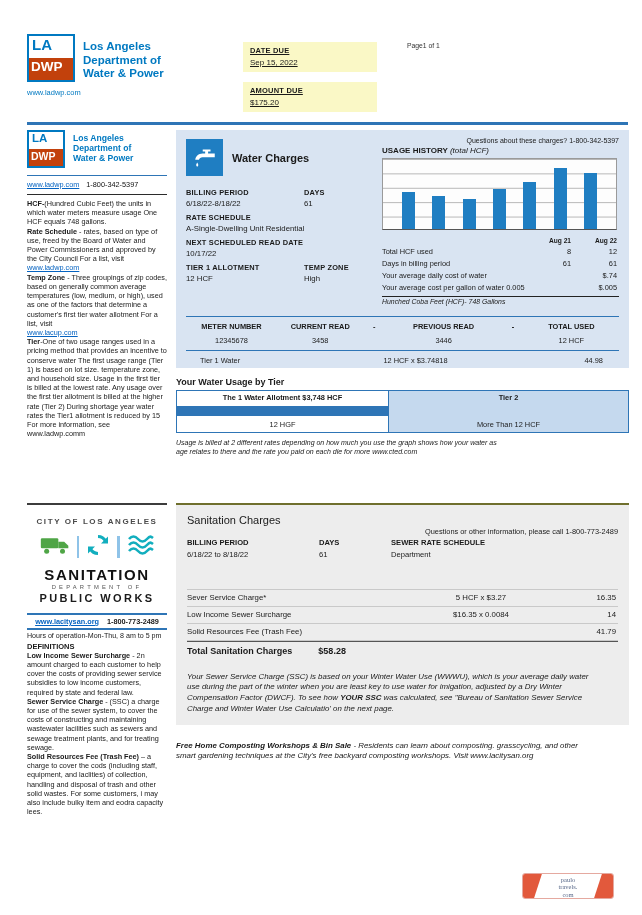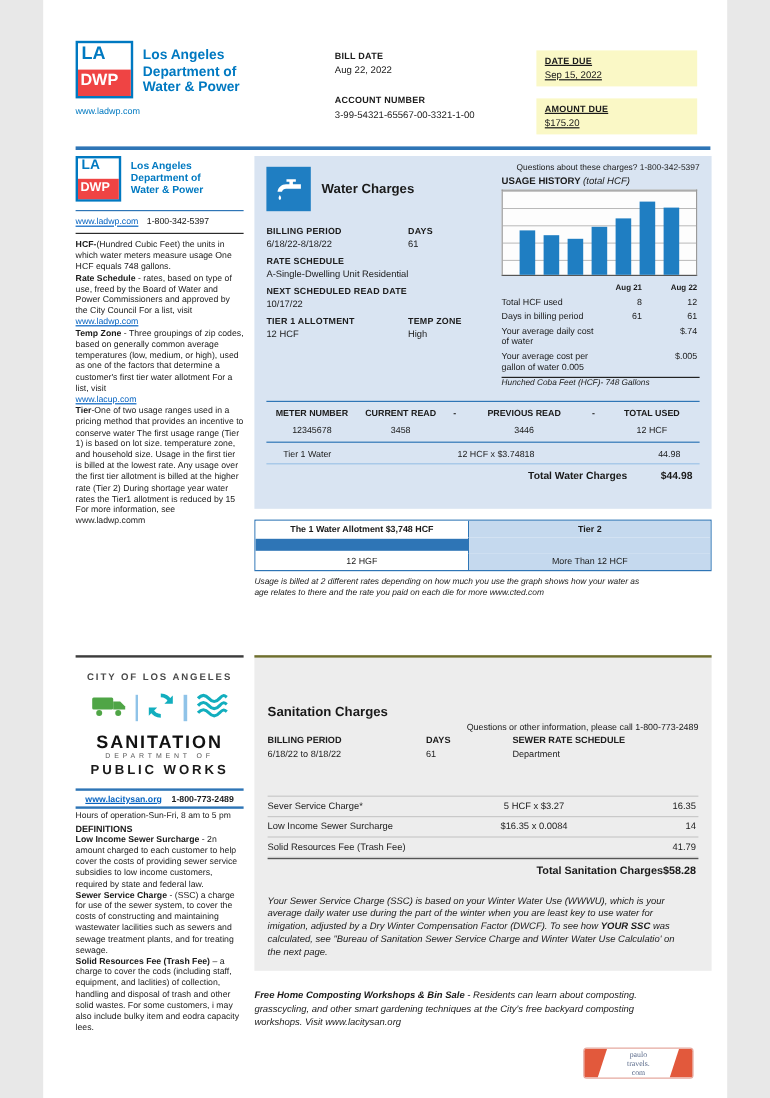--- a/index.html
+++ b/index.html
@@ -1,25 +1,25 @@
 <!DOCTYPE html>
 <html><head>
 <meta charset="utf-8">
 <style>
   * { margin:0; padding:0; box-sizing:border-box; }
   html,body { background:#e8e8e8; }
   body { font-family:"Liberation Sans", sans-serif; color:#1a1a1a; }
-  .page { position:relative; width:570px; height:915px; background:#fff; margin:0 auto; overflow:hidden; }
+  .page { position:relative; width:642px; height:915px; background:#fff; margin:0 auto; overflow:hidden; }
 
   
   .hdr { display:flex; padding:34px 14px 0 27px; }
   .brand-row { display:flex; gap:8px; }
   .dwp-logo { width:48px; height:48px; border:2.5px solid #0079C1; display:flex; flex-direction:column; flex:none; background:#fff; }
   .dwp-logo .t { flex:1; color:#0079C1; font-weight:bold; font-size:15px; line-height:1.2; padding-left:3px; }
-  .dwp-logo .b { flex:1; background:#ef4444; color:#fff; font-weight:bold; font-size:13.5px; line-height:1.4; padding-left:2px; }
+  .dwp-logo .b { flex:1; background:#c2410c; color:#fff; font-weight:bold; font-size:13.5px; line-height:1.4; padding-left:2px; }
   .brand-name { color:#0079C1; font-weight:bold; font-size:11.5px; line-height:1.18; padding-top:6px; }
   .brand-site { color:#0079C1; font-size:7.5px; margin-top:6px; }
   .brand { width:216px; flex:none; }
   .hdr-mid { width:168px; flex:none; padding-top:8px; }
   .lbl { font-weight:bold; font-size:7.5px; letter-spacing:.2px; }
   .val { font-size:8px; margin-top:3px; }
   .hdr-mid .field + .field { margin-top:16px; }
   .hdr-right { flex:1; display:flex; padding-top:8px; }
   .ystack { width:134px; flex:none; }
   .ybox { background:#FAF8C6; padding:4px 7px 5px;text-decoration:underline; }
@@ -38,21 +38,21 @@
   .rule-dark { border-top:1.8px solid #2b2b2b; margin:3px 0 4px; }
   .sb-links { display:flex; gap:7px; font-size:7.3px; padding:1px 0 2px; align-items:baseline; }
   a.link { color:#0563C1; text-decoration:underline; font-size:7.3px; }
   .sb-phone { font-size:7.3px; color:#111; }
   .defs { font-size:7.25px; line-height:1.27; }
   .defs b { font-size:7.25px; }
   .defs .dlink { display:block; }
 
   
   .wcol { flex:1; }
-  .wpanel { background:#D9E4F2; padding:7px 10px 16px; }
+  .wpanel { background:#D9E4F2; padding:7px 10px 0; }
   .wtop { display:flex; gap:8px; }
   .wleft { width:188px; flex:none; padding-top:2px; }
   .wright { flex:1; }
   .wtitle { display:flex; align-items:center; gap:9px; margin-bottom:12px; }
   .faucet-box { width:37px; height:37px; background:#1F7EC2; display:flex; align-items:center; justify-content:center; flex:none; }
   .wtitle .name { font-weight:bold; font-size:11px; }
   .fgrid { display:grid; grid-template-columns:118px 60px; }
   .wleft .lbl { font-size:7.4px; margin-bottom:2px; }
   .wleft .val { font-size:7.8px; margin:0 0 5px; }
   .questions { font-size:7px; text-align:right; margin-bottom:2px; }
@@ -103,31 +103,31 @@
   .org-sub2 { font-weight:bold; font-size:11px; letter-spacing:2.4px; text-align:center; }
   .san-links { border-top:2px solid #2E75B6; border-bottom:2px solid #2E75B6; margin-top:9px; padding:2px 0;
                display:flex; gap:8px; align-items:baseline; justify-content:center; }
   .san-links a { font-weight:bold; }
   .san-links .ph { font-weight:bold; font-size:7.3px; }
   .hours { font-size:7.1px; margin-top:2px; }
   .defs-title { font-weight:bold; font-size:7.5px; margin-top:2px; }
 
   .smain { flex:1; }
   .gpanel { background:#EDEDED; border-top:2.5px solid #6F6F2D; padding:9px 11px 10px; }
-  .san-title { font-weight:bold; font-size:11px;margin-top:31px; }
+  .san-title { font-weight:normal; font-size:11px; }
   .san-q { font-size:7.4px; text-align:right; margin-top:1px; }
   .san-lblrow, .san-valrow { display:grid; grid-template-columns:132px 72px 1fr; font-size:7.6px; }
   .san-lblrow { font-weight:bold; margin-top:2px; }
   .san-valrow { margin-top:3px; }
   .srows { margin-top:30px; font-size:7.8px; }
   .srow { display:grid; grid-template-columns:1fr 150px 62px; padding:3.5px 0; border-bottom:1px solid #c9c9c9; }
   .srow:first-child { border-top:1px solid #c9c9c9; }
   .srow .b { text-align:center; }
   .srow .c { text-align:right; padding-right:2px; }
-  .stotal { display:flex; justify-content:flex-end; font-weight:bold; font-size:9px; padding:4px 2px 2px 0; border-top:1.6px solid #555; }
+  .stotal { display:flex; gap:26px; font-weight:bold; font-size:9px; padding:4px 2px 2px 0; border-top:1.6px solid #555; }
   .ssc-note { font-size:7.9px; font-style:italic; line-height:1.35; margin-top:14px; width:96%; }
   .compost { font-size:7.9px; font-style:italic; line-height:1.35; margin-top:16px; padding-right:40px; }
   .compost b { font-size:7.9px; }
 
   
   .stamp { position:absolute; right:28px; bottom:16px; width:92px; height:26px; border:1px solid #e5a9a0;
            border-radius:3px; background:#fff; display:flex; overflow:hidden; }
   .stamp .red { background:#E2593C; width:22px; }
   .stamp .red.l { transform:skewX(-18deg) translateX(-7px); }
   .stamp .red.r { transform:skewX(-18deg) translateX(7px); }
@@ -147,30 +147,20 @@
         </div>
         <div class="brand-name">
           <div>Los Angeles</div>
           <div>Department of</div>
           <div>Water &amp; Power</div>
         </div>
       </div>
       <div class="brand-site">www.ladwp.com</div>
     </div>
 
-    <div class="hdr-mid">
-      <div class="field">
-        <div class="lbl">BILL DATE</div>
-        <div class="val">Aug 22, 2022</div>
-      </div>
-      <div class="field">
-        <div class="lbl">ACCOUNT NUMBER</div>
-        <div class="val">3-99-54321-65567-00-3321-1-00</div>
-      </div>
-    </div>
 
     <div class="hdr-right">
       <div class="ystack">
         <div class="ybox">
           <div class="lbl">DATE DUE</div>
           <div class="val">Sep 15, 2022</div>
         </div>
         <div class="ybox">
           <div class="lbl">AMOUNT DUE</div>
           <div class="val">$175.20</div>
@@ -299,28 +289,25 @@
             <div></div>
             <div>3446</div>
             <div></div>
             <div>12 HCF</div>
           </div>
           <div class="trow">
             <div class="a">Tier 1 Water</div>
             <div class="b">12 HCF x $3.74818</div>
             <div class="c">44.98</div>
           </div>
-          <div class="wtotal">
-            <div>Total Water Charges</div>
-            <div>$44.98</div>
-          </div>
         </div>
       </div>
 
       <div class="tier-section">
+        <div class="tier-h">Your Water Usage by Tier</div>
         <div class="tier-table">
           <div class="cell t1h">The 1 Water Allotment $3,748 HCF</div>
           <div class="cell t2c t2h">Tier 2</div>
           <div class="tfillwrap">
               <div class="tfill"></div>
             </div>
           <div class="t-empty"></div>
           <div class="cell t1h" style="font-weight:normal">12 HGF</div>
           <div class="cell t2c">More Than 12 HCF</div>
         </div>
@@ -362,21 +349,21 @@
           </svg>
         </span>
       </div>
       <div class="org">SANITATION</div>
       <div class="org-sub">DEPARTMENT OF</div>
       <div class="org-sub2">PUBLIC WORKS</div>
       <div class="san-links">
         <a class="link">www.lacitysan.org</a>
         <span class="ph">1-800-773-2489</span>
       </div>
-      <div class="hours">Hours of operation-Sun-Fri, 8 am to 5 pm</div>
+      <div class="hours">Hours of operation-Mon-Thu, 8 am to 5 pm</div>
       <div class="defs-title">DEFINITIONS</div>
       <div class="defs">
         <b>Low Income Sewer Surcharge</b><span> - 2n amount charged to each customer to help cover the costs of providing sewer service subsidies to low income customers, required by state and federal law.</span>
         <br>
         <b>Sewer Service Charge</b><span> - (SSC) a charge for use of the sewer system, to cover the costs of constructing and maintaining wastewater lacilities such as sewers and sewage treatment plants, and for treating sewage.</span>
         <br>
         <b>Solid Resources Fee (Trash Fee)</b><span> – a charge to cover the cods (including staff, equipment, and laclities) of collection, handling and disposal of trash and other solid wastes. For some customers, i may also include bulky item and eodra capacity lees.</span>
       </div>
     </div>
 

